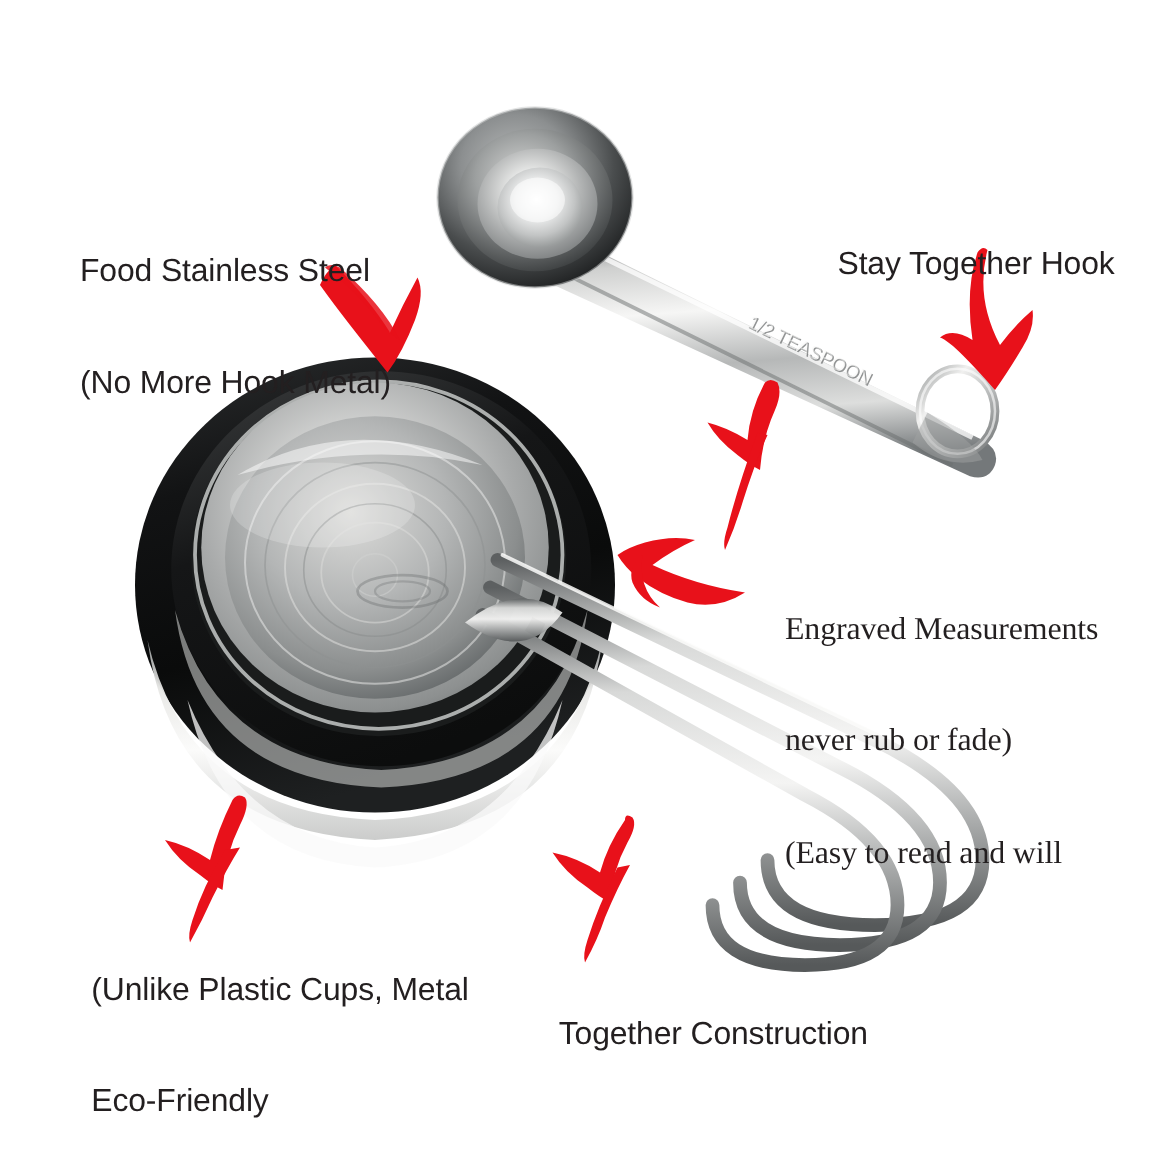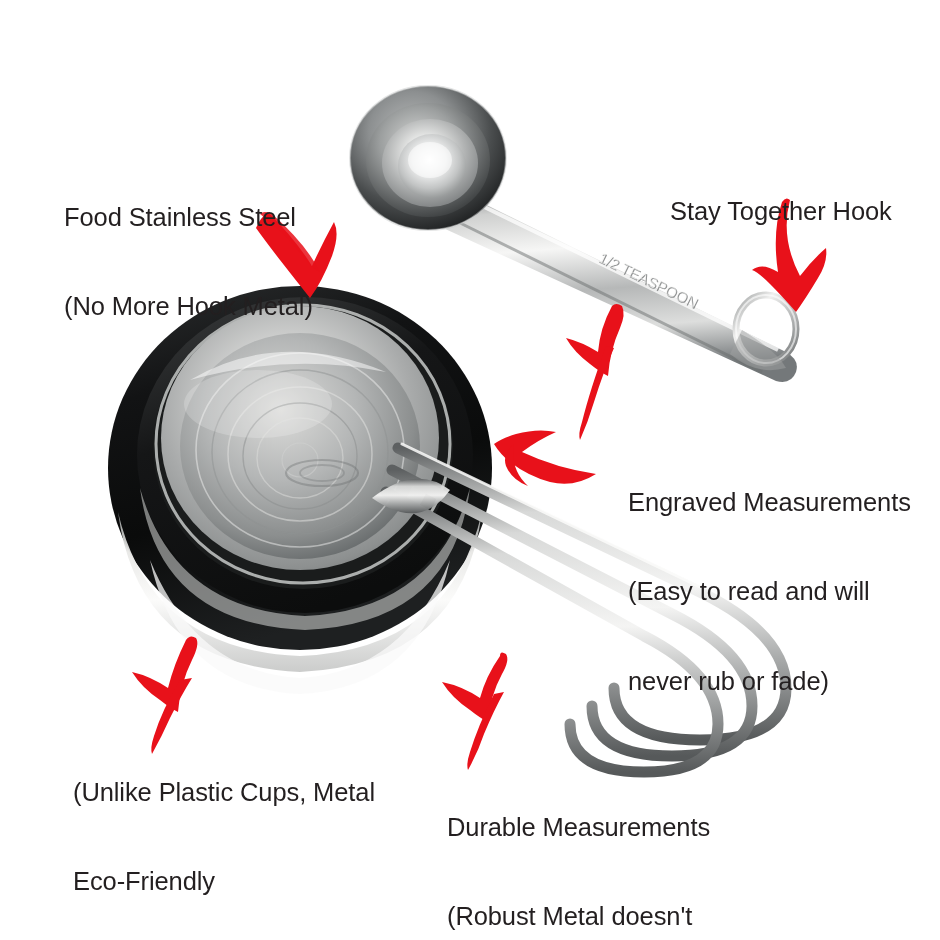--- a/index.html
+++ b/index.html
@@ -244,34 +244,33 @@
 
     <div class="callout" style="left:48px; top:143px;">
       <div>Food Stainless Steel</div>
       <div>(No More Hook Metal)</div>
     </div>
 
     <div class="callout" style="left:641px; top:137px;margin-left:13px;">
       <div>Stay Together Hook</div>
     </div>
 
-    <div class="callout" style="left:612px; top:428px;">
+    <div class="callout" style="left:612px; top:428px;font-family:Liberation Serif, serif;">
       <div>Engraved Measurements</div>
+      <div>never rub or fade)</div>
       <div>(Easy to read and will</div>
-      <div>never rub or fade)</div>
     </div>
 
     <div class="callout" style="left:57px; top:718px;">
       <div>(Unlike Plastic Cups, Metal</div>
       <div>Eco-Friendly</div>
       
       
     </div>
 
     <div class="callout" style="left:431px; top:753px;">
-      <div>Durable Measurements</div>
-      <div>(Robust Metal doesn't</div>
+      <div>Together Construction</div>
       
       
     </div>
   </div>
 
 </div>
 
 </body></html>

